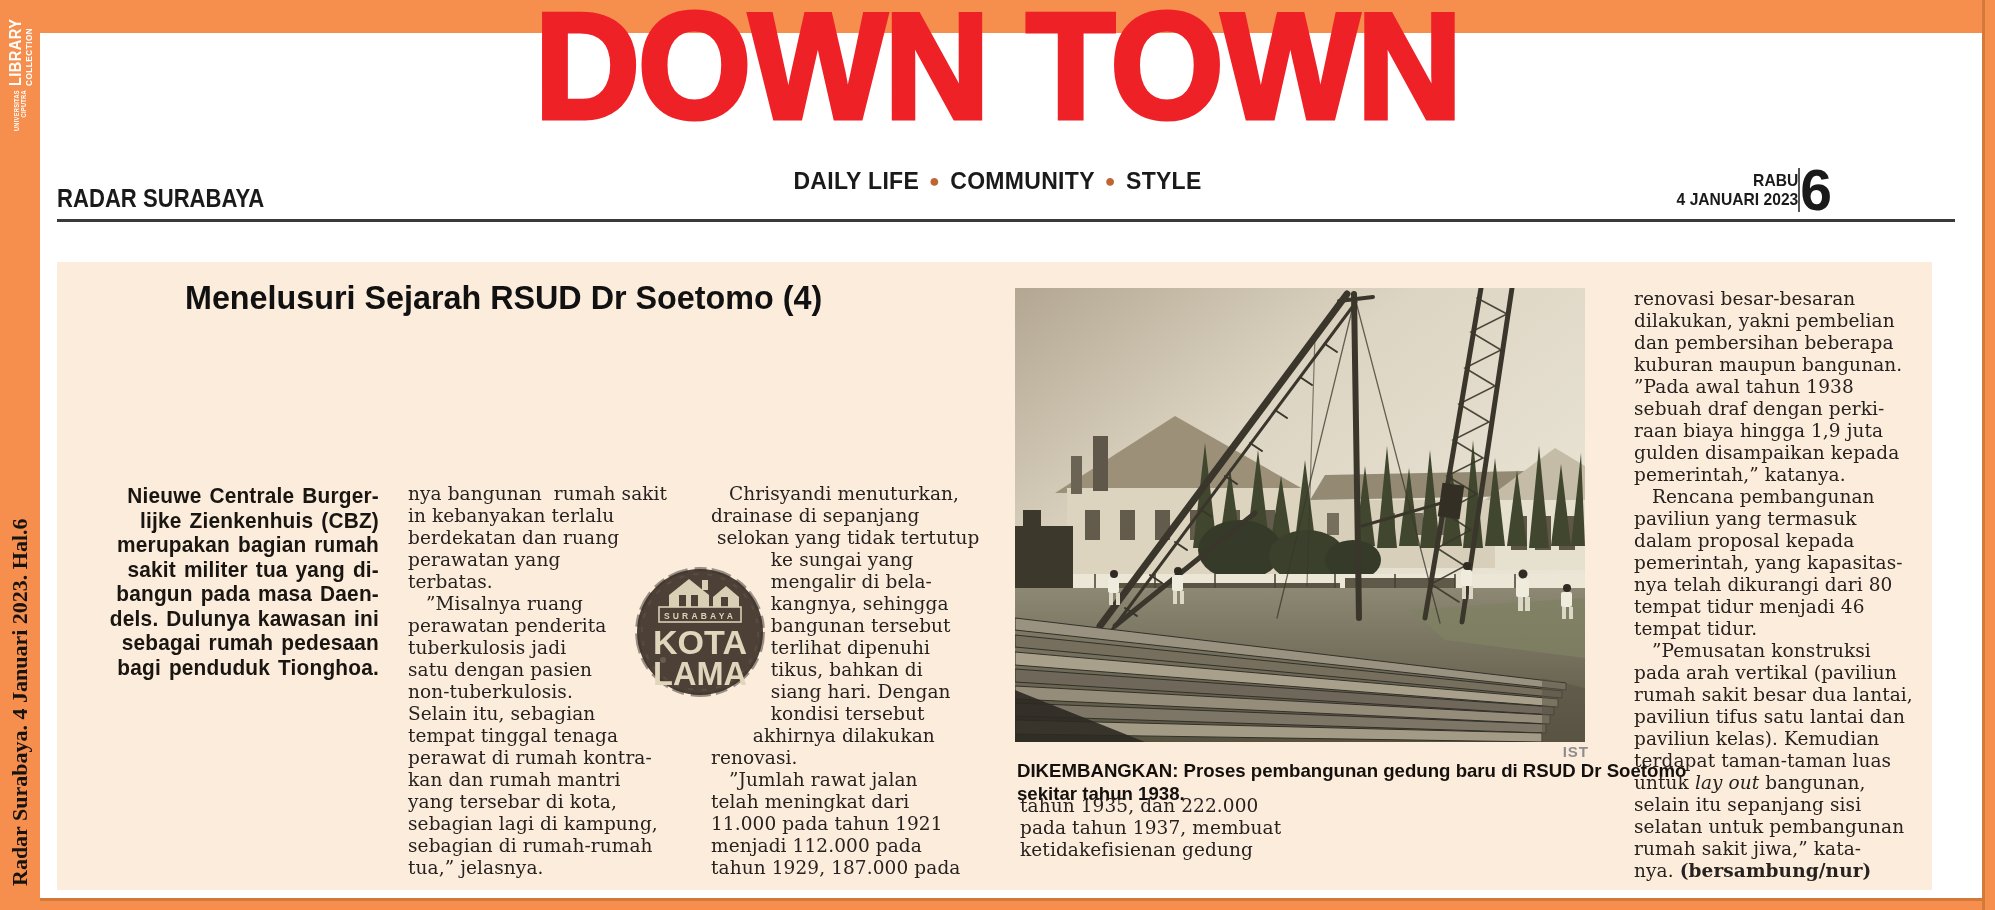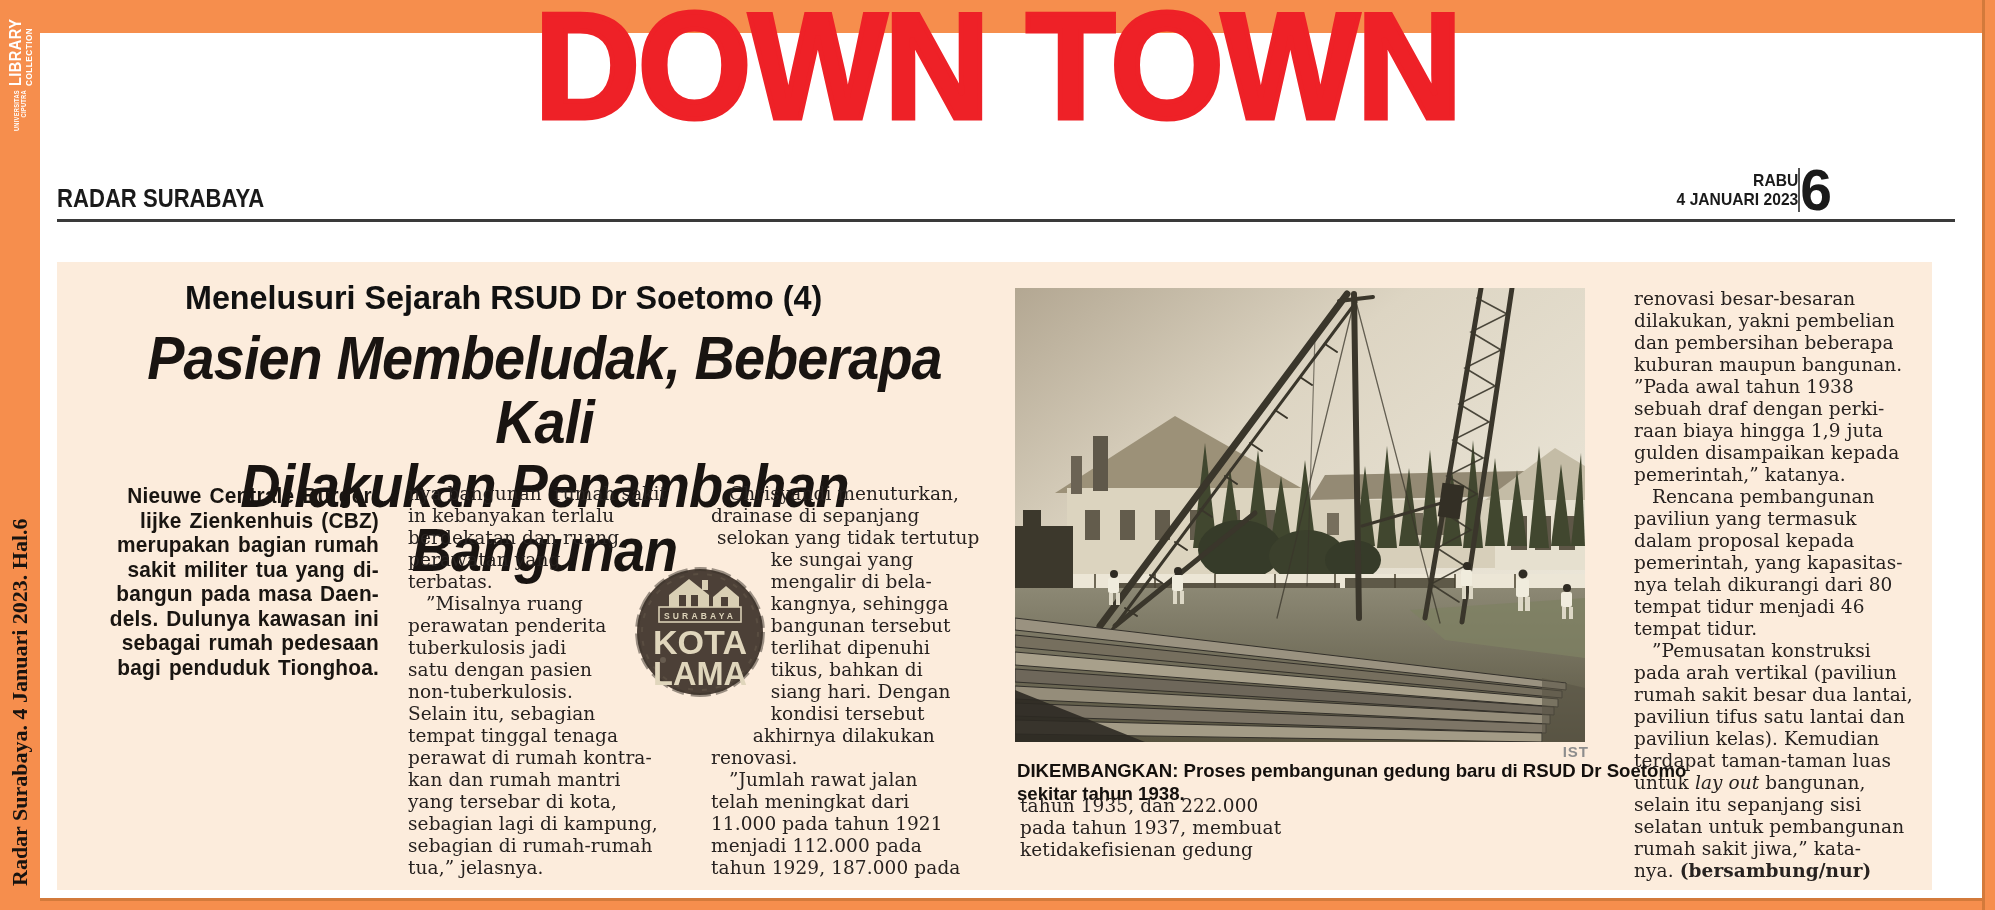--- a/index.html
+++ b/index.html
@@ -94,39 +94,38 @@
     </div>
     <div class="lib-big">
       <div class="l1">LIBRARY</div>
       <div class="l2">COLLECTION</div>
     </div>
   </div>
 
   <div class="margin-note">Radar Surabaya. 4 Januari 2023. Hal.6</div>
 
   <div class="mast-title">DOWN TOWN</div>
+  <div class="tagline">
+    <span>DAILY LIFE</span><span class="dot">●</span><span>COMMUNITY</span><span class="dot">●</span><span>STYLE</span>
+  </div>
   <div class="pubname">RADAR SURABAYA</div>
   <div class="dateblock">
     <div class="dlines">
       <div>RABU</div>
       <div>4 JANUARI 2023</div>
     </div>
     <div class="vdiv"></div>
     <div class="pnum">6</div>
   </div>
   <div class="hrule"></div>
 
   <div class="panel">
 
     <div class="kicker">Menelusuri Sejarah RSUD Dr Soetomo (4)</div>
 
-    <div class="headline">
-      <div>Pasien Membeludak, Beberapa Kali</div>
-      <div>Dilakukan Penambahan Bangunan</div>
-    </div>
 
     <div class="lead">Nieuwe Centrale Burger-
 lijke Zienkenhuis (CBZ)
 merupakan bagian rumah
 sakit militer tua yang di-
 bangun pada masa Daen-
 dels. Dulunya kawasan ini
 sebagai rumah pedesaan
 bagi penduduk Tionghoa.</div>
 

